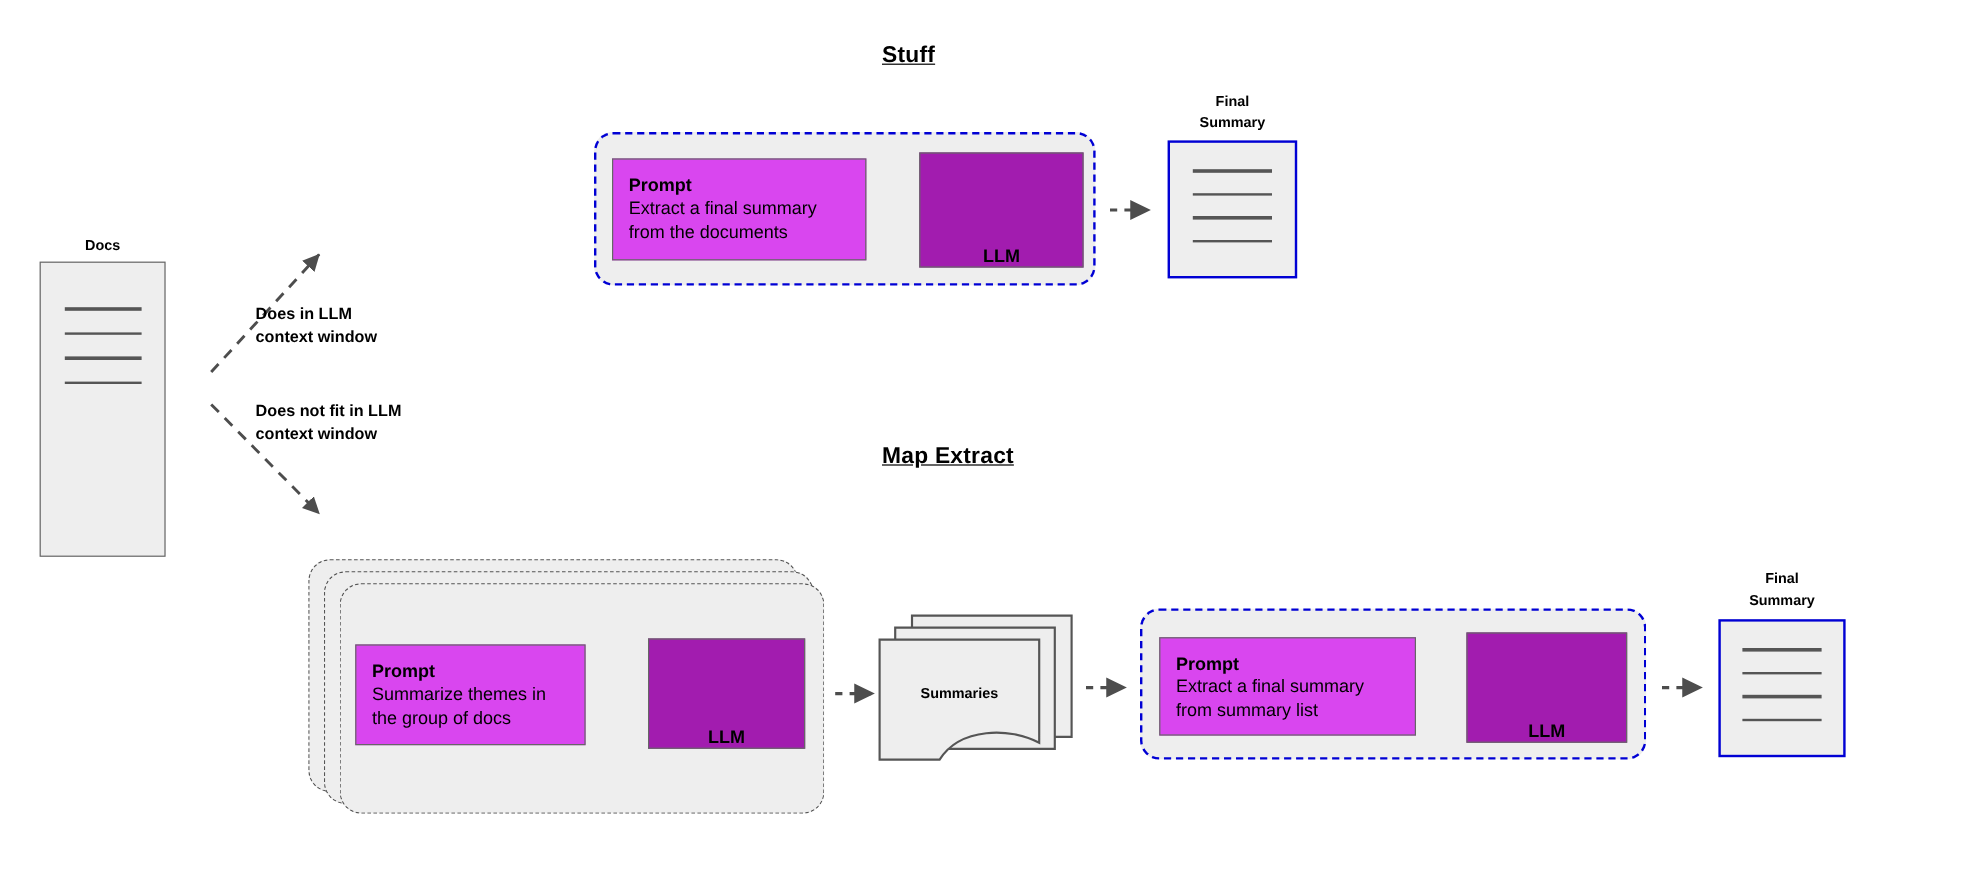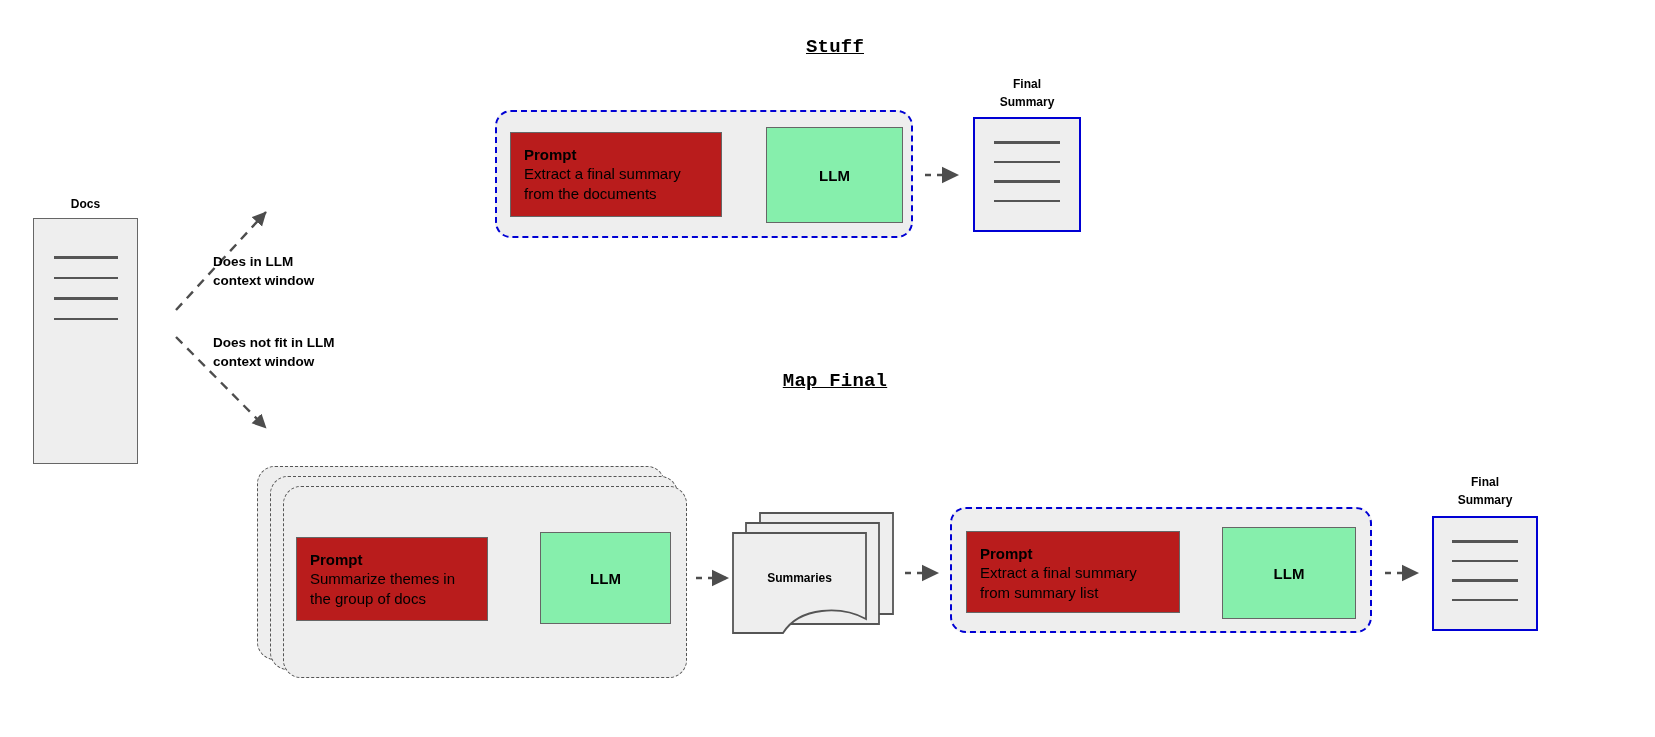--- a/index.html
+++ b/index.html
@@ -18,24 +18,22 @@
     background: #ffffff;
     overflow: hidden;
   }
   .abs { position: absolute; }
 
   
   .section-title {
     font-weight: bold;
     font-size: 19px;
     text-decoration: underline;
-    text-align: center;
     white-space: nowrap;
     letter-spacing: 0.2px;
-    font-family: Liberation Mono, monospace;
   }
   .node-caption {
     font-weight: bold;
     font-size: 12px;
     text-align: center;
     line-height: 18px;
     white-space: nowrap;
   }
   .edge-label {
     font-weight: bold;
@@ -62,41 +60,41 @@
     box-sizing: border-box;
   }
   .stack-layer {
     background: #eeeeee;
     border: 1.8px dashed #555555;
     border-radius: 18px;
     box-sizing: border-box;
   }
 
   .prompt-box {
-    background: #b91c1c;
+    background: #d946ef;
     border: 1.6px solid #666666;
     box-sizing: border-box;
     padding: 12px 12px 10px 13px;
   }
   .prompt-title {
     font-weight: bold;
     font-size: 15px;
     line-height: 19px;
   }
   .prompt-body {
     font-size: 15px;
     line-height: 20px;
     font-weight: normal;
   }
   .llm-box {
-    background: #86efac;
+    background: #a21caf;
     border: 1.6px solid #666666;
     box-sizing: border-box;
     display: flex;
-    align-items: center;
+    align-items: flex-end;
     justify-content: center;
     font-weight: bold;
     font-size: 15px;
   }
 
   
   .doc-lines {
     position: absolute;
     left: 0; right: 0;
   }
@@ -217,21 +215,21 @@
 
   <div class="abs blue-box" style="left:973px; top:117px; width:108px; height:115px;">
     <div class="doc-lines" style="top:22px;">
       <div class="doc-line" style="width:66px; margin-bottom:17px;"></div>
       <div class="doc-line" style="width:66px; margin-bottom:17px;"></div>
       <div class="doc-line" style="width:66px; margin-bottom:17px;"></div>
       <div class="doc-line" style="width:66px;"></div>
     </div>
   </div>
 
-  <div class="abs section-title" style="left:735px; top:370px; width:200px;">Map Final</div>
+  <div class="abs section-title" style="left:735px; top:370px; width:200px;">Map Extract</div>
 
   <div class="abs stack-layer" style="left:257px; top:466px; width:408px; height:194px;"></div>
   <div class="abs stack-layer" style="left:270px; top:476px; width:408px; height:194px;"></div>
   <div class="abs stack-layer" style="left:283px; top:486px; width:404px; height:192px;"></div>
 
   <div class="abs prompt-box" style="left:296px; top:537px; width:192px; height:84px;">
     <div class="prompt-title">Prompt</div>
     <div class="prompt-body">Summarize themes in</div>
     <div class="prompt-body">the group of docs</div>
   </div>

